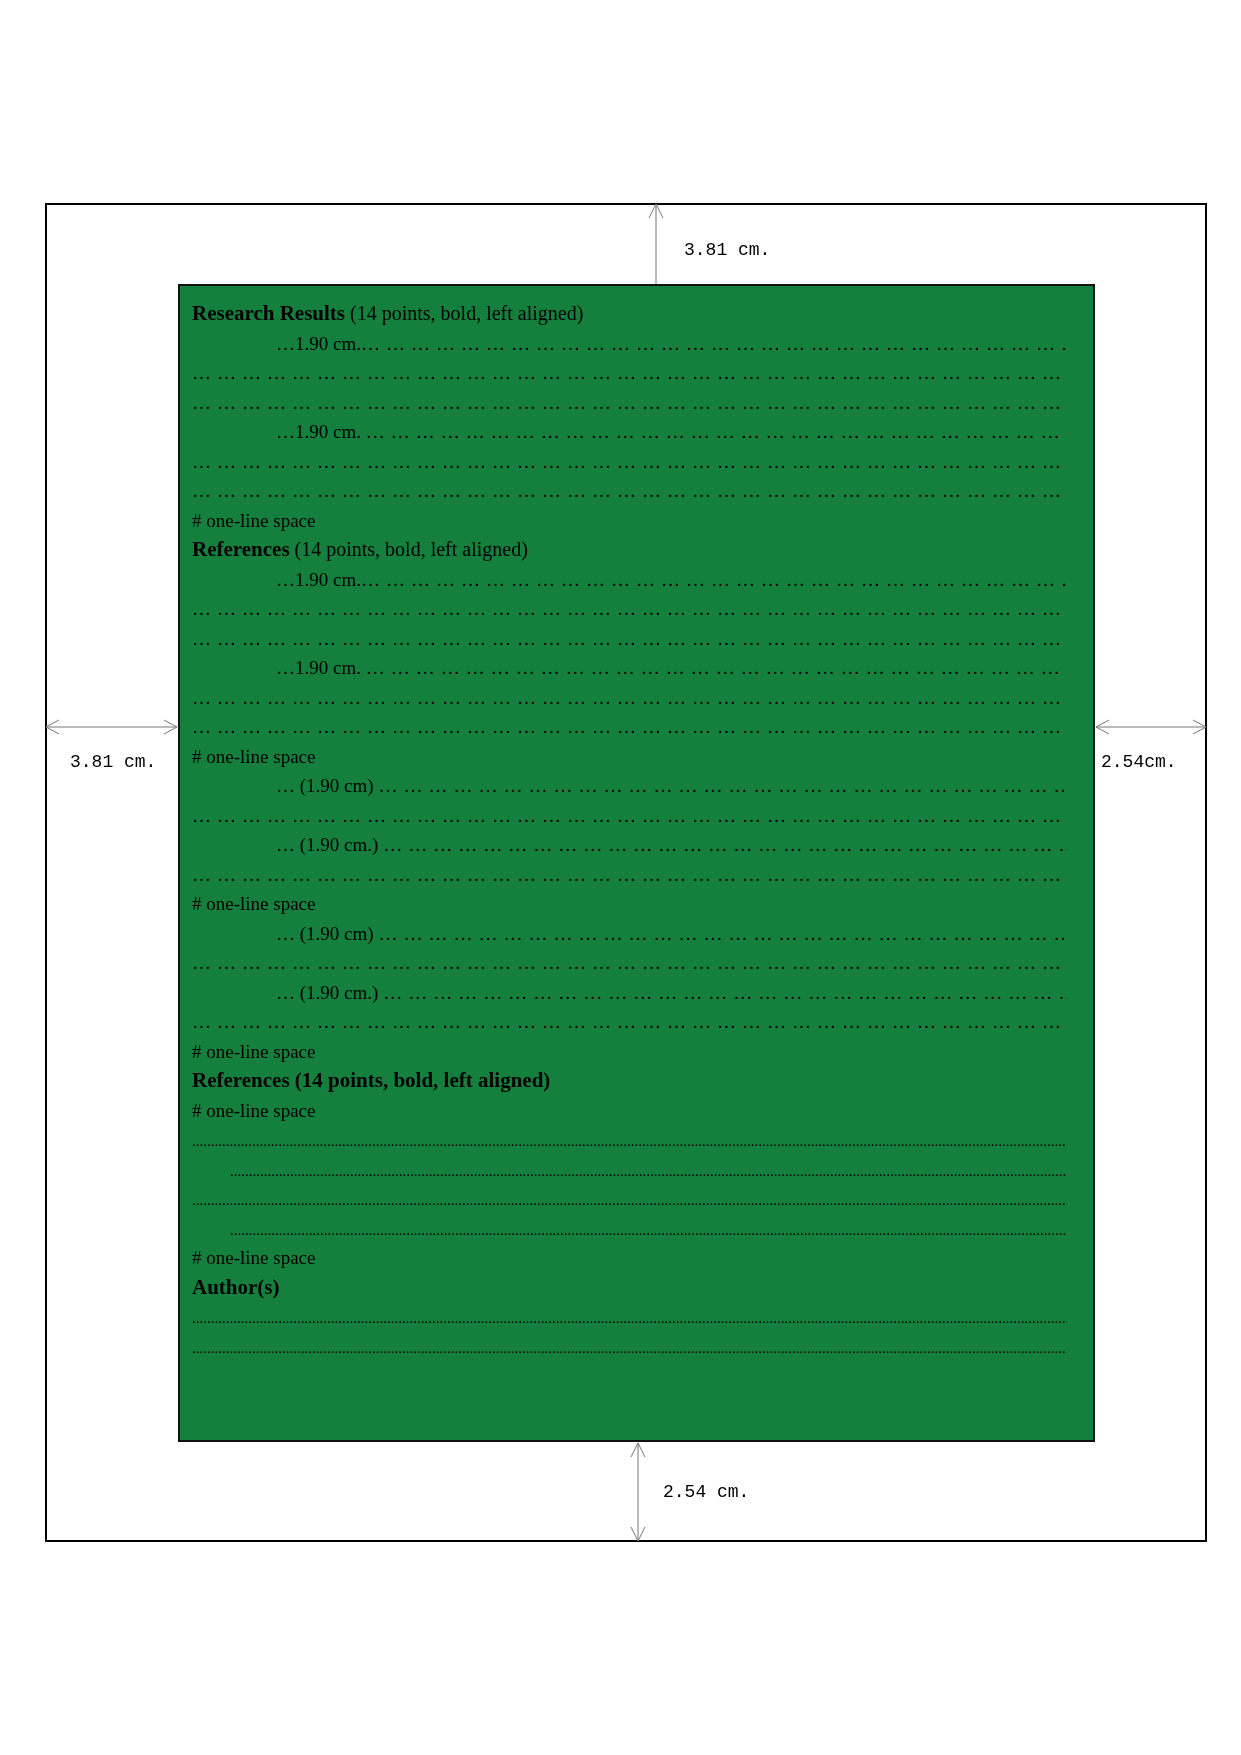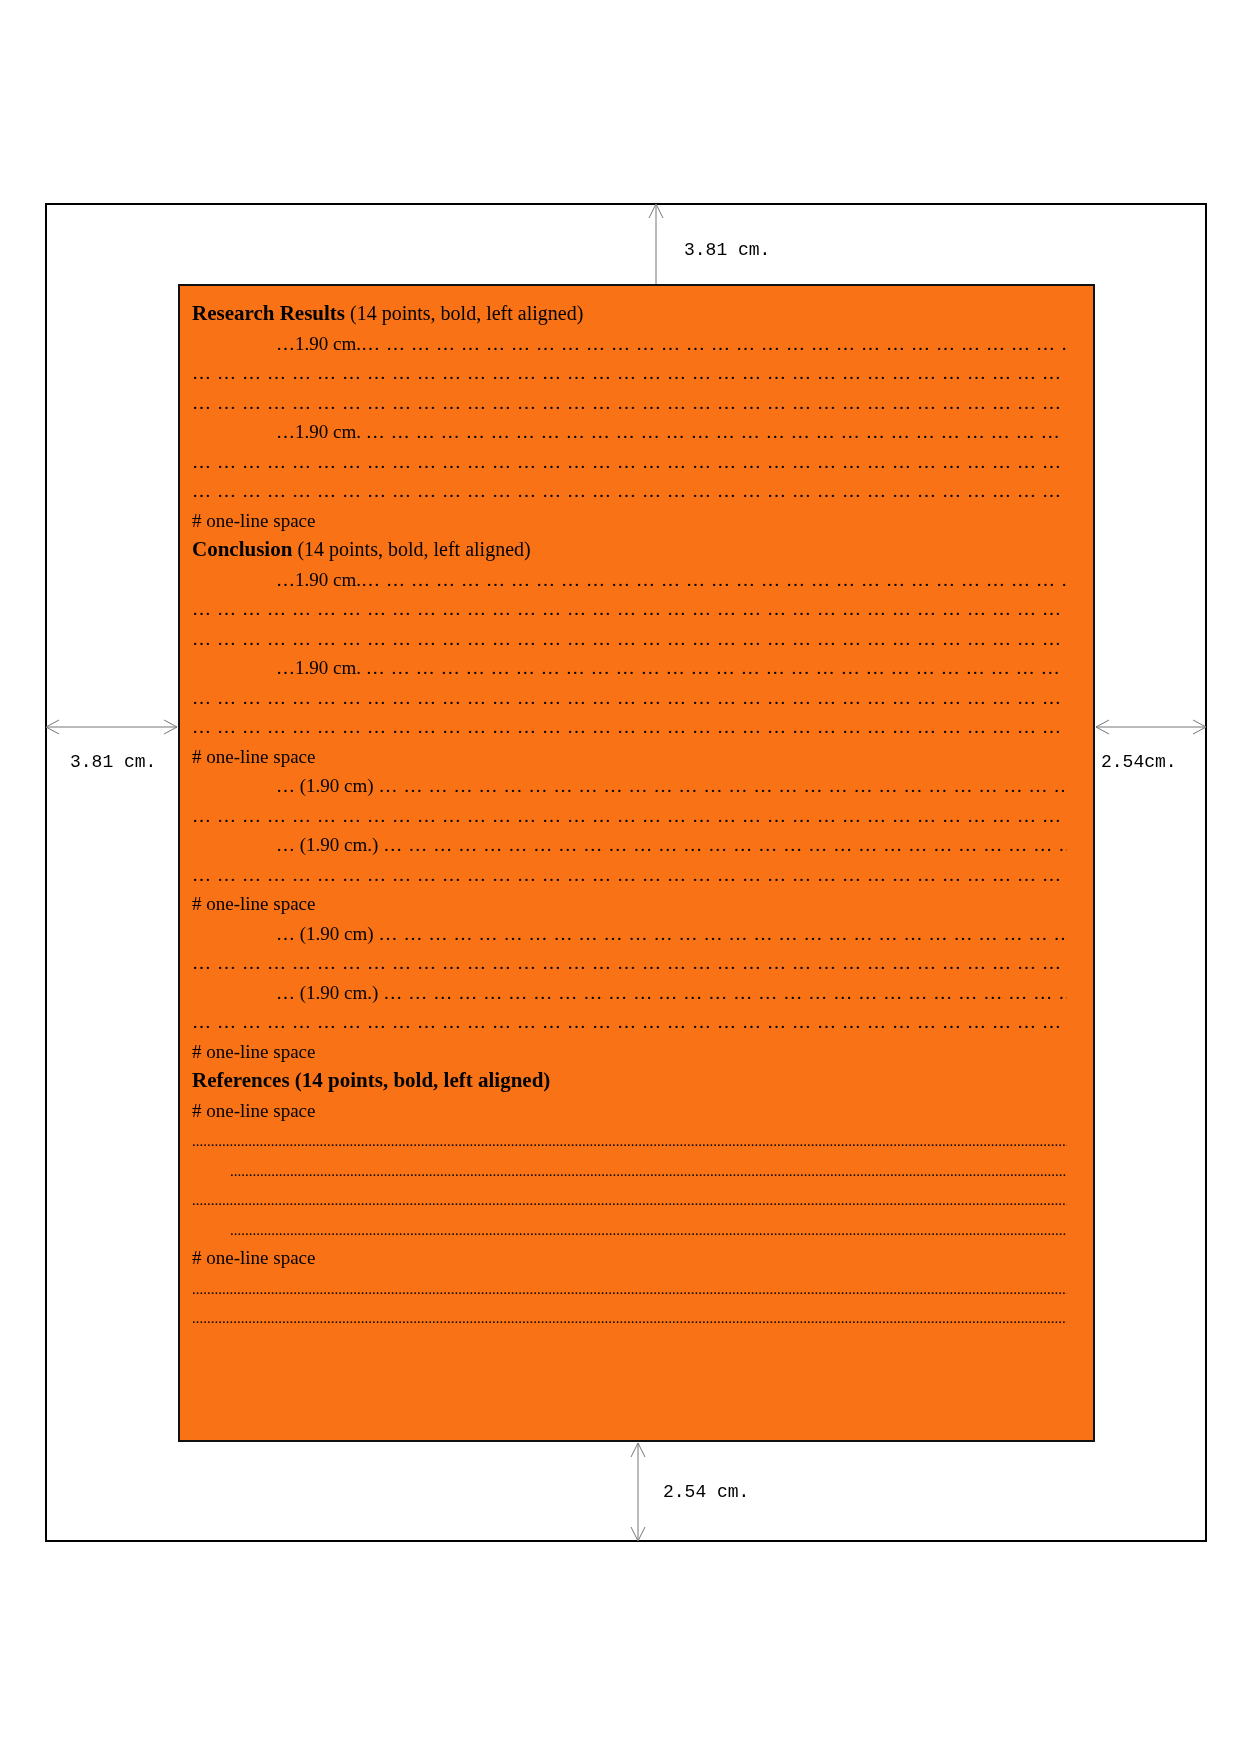--- a/index.html
+++ b/index.html
@@ -7,21 +7,21 @@
     position:relative;width:1241px;height:1755px;background:#fff;
     font-family:"Liberation Serif","DejaVu Serif",serif;color:#000;
     overflow:hidden;
   }
   .outer-box{
     position:absolute;left:45px;top:203px;width:1162px;height:1339px;
     border:2px solid #000;box-sizing:border-box;background:#fff;
   }
   .inner-box{
     position:absolute;left:178px;top:284px;width:917px;height:1158px;
-    border:2px solid #111;box-sizing:border-box;background:#f97316;
+    border:2px solid #111;box-sizing:border-box;background:#15803d;
     padding:13px 26px 0 12px;overflow:hidden;
   }
   #doc-content{width:100%;height:100%;overflow:hidden;}
   .line{
     height:29.5px;line-height:29.5px;white-space:nowrap;overflow:hidden;
     font-size:19px;
   }
   .heading .hb{font-weight:bold;font-size:21px;}
   .heading .hr{font-weight:normal;font-size:20px;}
   .note{font-size:19px;}
@@ -46,21 +46,21 @@
   <div class="inner-box">
     <div id="doc-content">
         <div class="line heading"><span class="hb">Research Results</span><span class="hr"> (14 points, bold, left aligned)</span></div>
         <div class="line lead tab"><span class="lt">…1.90 cm.</span><span class="fill body-dots">………………………………………………………………………………………………………………………………………………………………………………………………………………………………………………</span></div>
         <div class="line filler"><span class="fill body-dots">………………………………………………………………………………………………………………………………………………………………………………………………………………………………………………</span></div>
         <div class="line filler"><span class="fill body-dots">………………………………………………………………………………………………………………………………………………………………………………………………………………………………………………</span></div>
         <div class="line lead tab"><span class="lt">…1.90 cm. </span><span class="fill body-dots">………………………………………………………………………………………………………………………………………………………………………………………………………………………………………………</span></div>
         <div class="line filler"><span class="fill body-dots">………………………………………………………………………………………………………………………………………………………………………………………………………………………………………………</span></div>
         <div class="line filler"><span class="fill body-dots">………………………………………………………………………………………………………………………………………………………………………………………………………………………………………………</span></div>
         <div class="line note"># one-line space</div>
-        <div class="line heading"><span class="hb">Conclusion</span><span class="hr"> (14 points, bold, left aligned)</span></div>
+        <div class="line heading"><span class="hb">References</span><span class="hr"> (14 points, bold, left aligned)</span></div>
         <div class="line lead tab"><span class="lt">…1.90 cm.</span><span class="fill body-dots">………………………………………………………………………………………………………………………………………………………………………………………………………………………………………………</span></div>
         <div class="line filler"><span class="fill body-dots">………………………………………………………………………………………………………………………………………………………………………………………………………………………………………………</span></div>
         <div class="line filler"><span class="fill body-dots">………………………………………………………………………………………………………………………………………………………………………………………………………………………………………………</span></div>
         <div class="line lead tab"><span class="lt">…1.90 cm. </span><span class="fill body-dots">………………………………………………………………………………………………………………………………………………………………………………………………………………………………………………</span></div>
         <div class="line filler"><span class="fill body-dots">………………………………………………………………………………………………………………………………………………………………………………………………………………………………………………</span></div>
         <div class="line filler"><span class="fill body-dots">………………………………………………………………………………………………………………………………………………………………………………………………………………………………………………</span></div>
         <div class="line note"># one-line space</div>
         <div class="line lead tab"><span class="lt">… (1.90 cm) </span><span class="fill body-dots">………………………………………………………………………………………………………………………………………………………………………………………………………………………………………………</span></div>
         <div class="line filler"><span class="fill body-dots">………………………………………………………………………………………………………………………………………………………………………………………………………………………………………………</span></div>
         <div class="line lead tab"><span class="lt">… (1.90 cm.) </span><span class="fill body-dots">………………………………………………………………………………………………………………………………………………………………………………………………………………………………………………</span></div>
@@ -71,20 +71,21 @@
         <div class="line lead tab"><span class="lt">… (1.90 cm.) </span><span class="fill body-dots">………………………………………………………………………………………………………………………………………………………………………………………………………………………………………………</span></div>
         <div class="line filler"><span class="fill body-dots">………………………………………………………………………………………………………………………………………………………………………………………………………………………………………………</span></div>
         <div class="line note"># one-line space</div>
         <div class="line heading"><span class="hb">References (14 points, bold, left aligned)</span></div>
         <div class="line note"># one-line space</div>
         <div class="line filler"><span class="fill dense-dots">................................................................................................................................................................................................................................................................................................................................................................................................................</span></div>
         <div class="line filler small-tab"><span class="fill dense-dots">................................................................................................................................................................................................................................................................................................................................................................................................................</span></div>
         <div class="line filler"><span class="fill dense-dots">................................................................................................................................................................................................................................................................................................................................................................................................................</span></div>
         <div class="line filler small-tab"><span class="fill dense-dots">................................................................................................................................................................................................................................................................................................................................................................................................................</span></div>
         <div class="line note"># one-line space</div>
+        <div class="line heading"><span class="hb">Author(s)</span></div>
         <div class="line filler"><span class="fill dense-dots">................................................................................................................................................................................................................................................................................................................................................................................................................</span></div>
         <div class="line filler"><span class="fill dense-dots">................................................................................................................................................................................................................................................................................................................................................................................................................</span></div>
       </div>
   </div>
 
   <svg class="m-arrow" style="left:644px;top:203px;" width="24" height="81" viewBox="0 0 24 81">
     <line x1="12" y1="1" x2="12" y2="81"></line>
     <line x1="12" y1="1" x2="5" y2="15"></line>
     <line x1="12" y1="1" x2="19" y2="15"></line>
   </svg>

